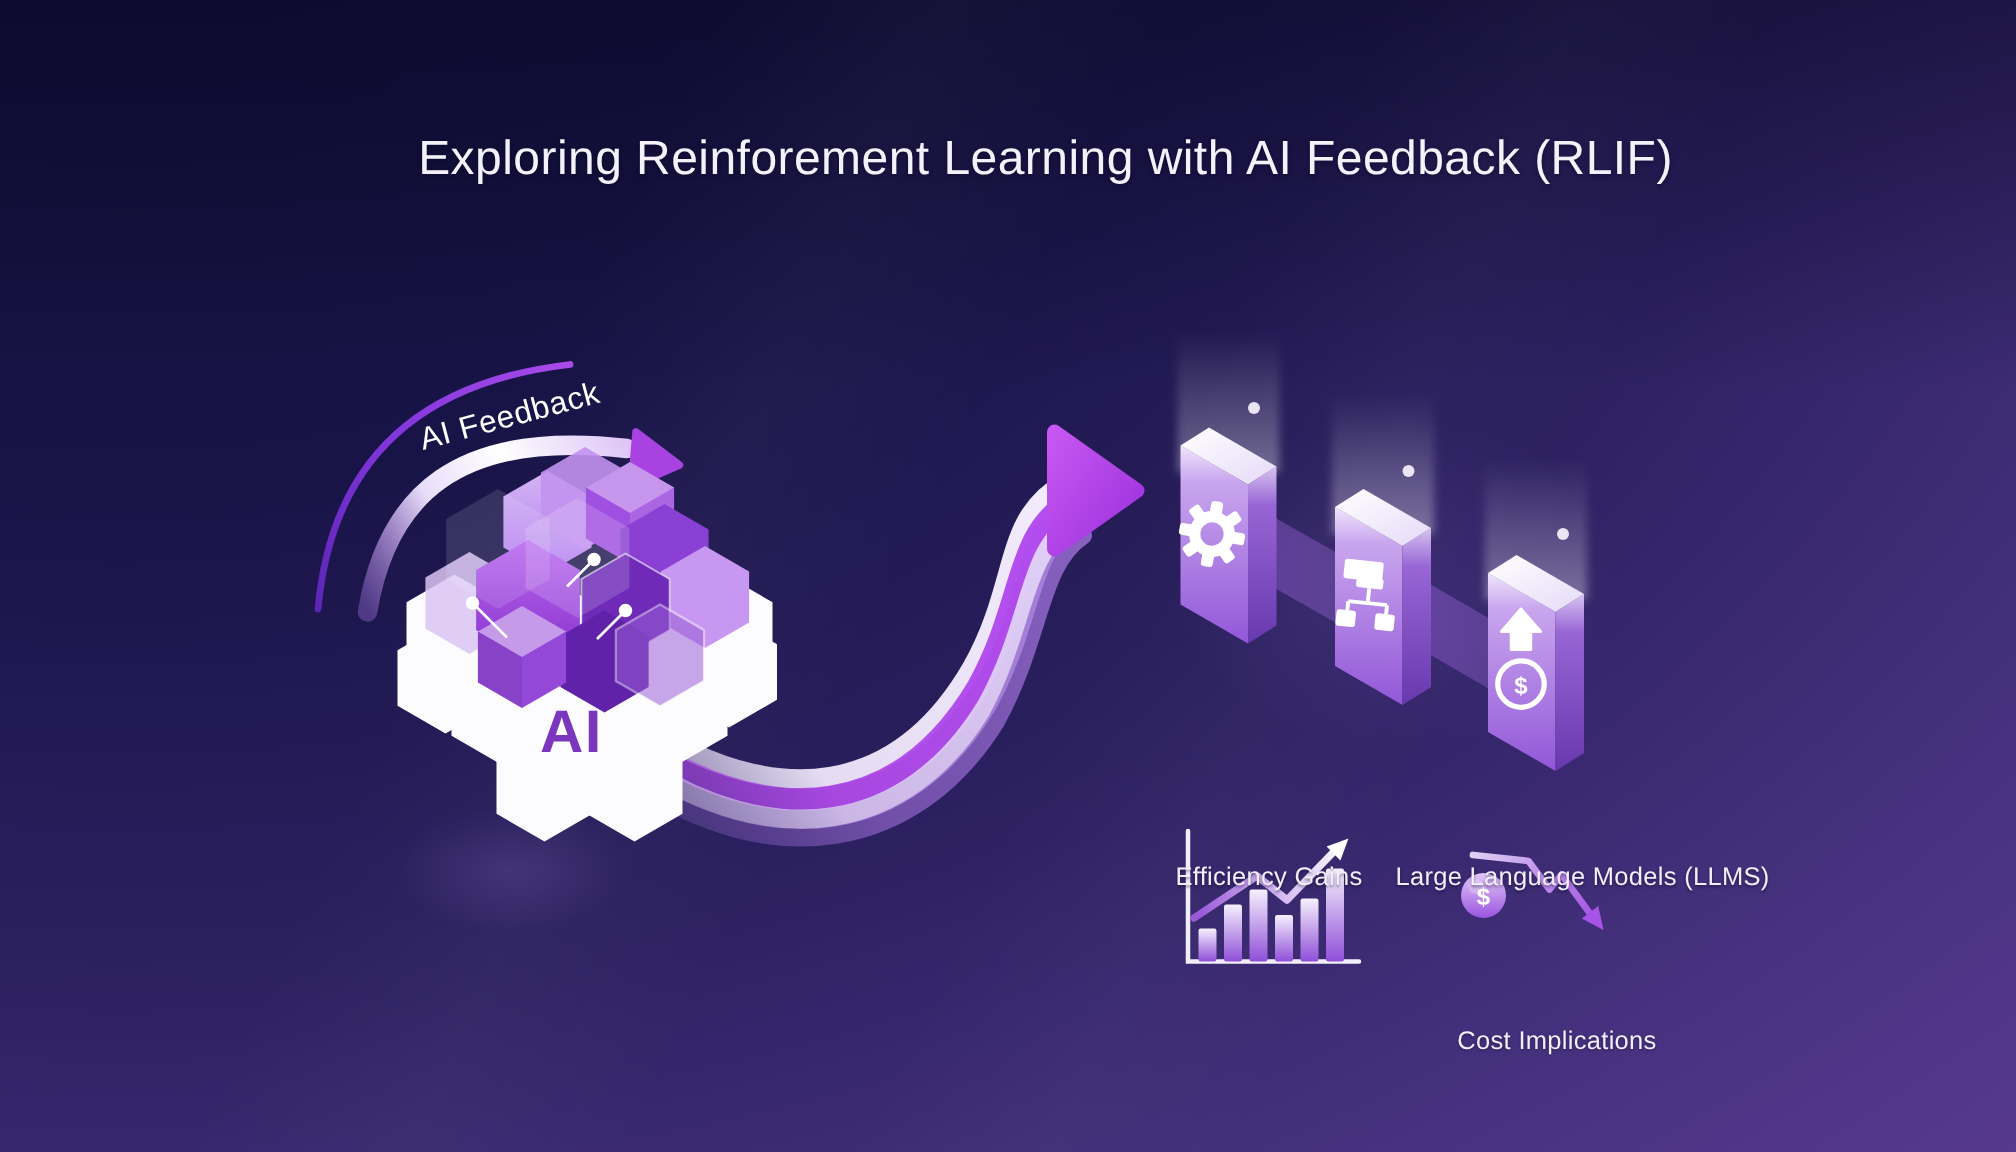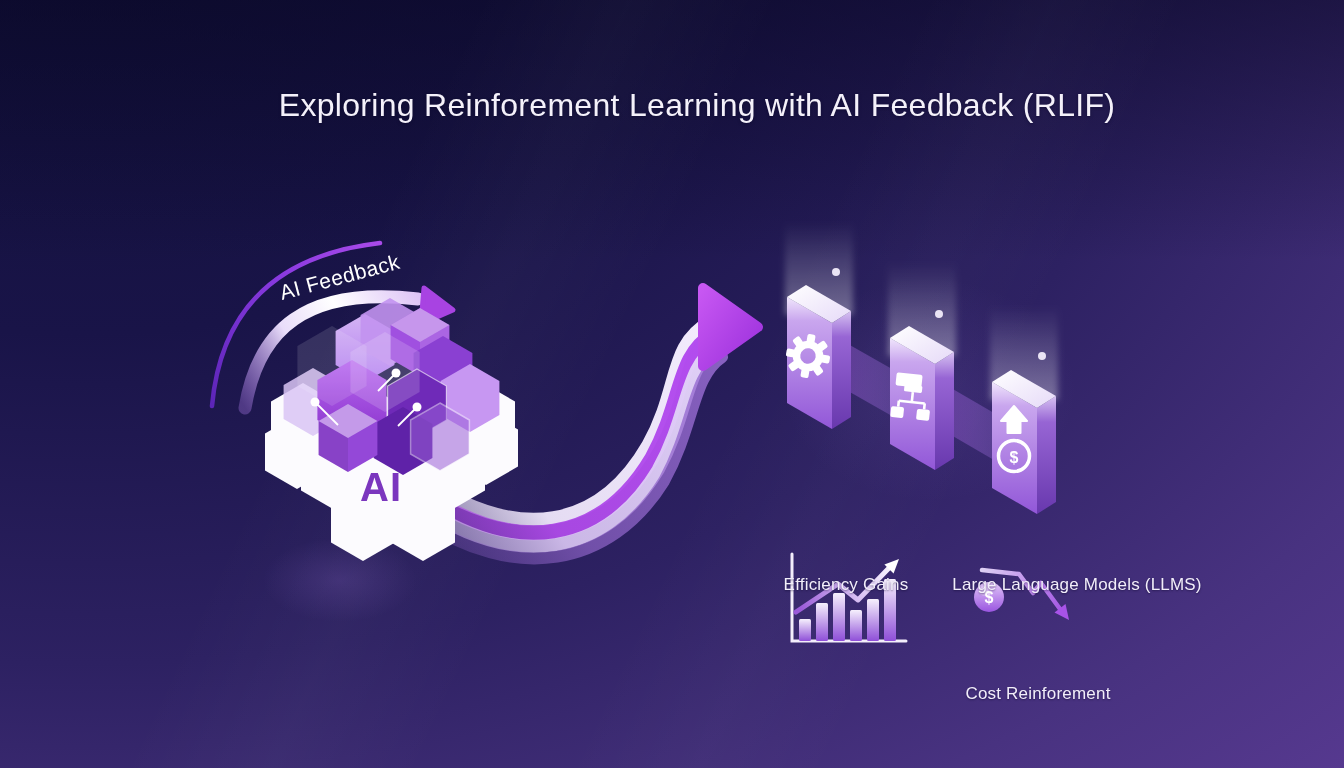--- a/index.html
+++ b/index.html
@@ -23,21 +23,21 @@
     background:radial-gradient(50% 50% at 50% 50%, rgba(160,120,230,0.12), rgba(160,120,230,0) 70%);
     pointer-events:none;}
   .page-title{
     position:absolute;left:0;top:82px;width:100%;text-align:center;
     color:#f4f1fa;font-size:32px;font-weight:500;letter-spacing:0.3px;margin:5px;
     text-shadow:0 1px 3px rgba(10,5,40,0.5);padding-left:20px;}
   .scene{position:absolute;left:0;top:0;}
   .caption{position:absolute;color:#f2eefa;font-size:17px;letter-spacing:0.2px;
     text-align:center;text-shadow:0 1px 2px rgba(15,8,45,0.5);margin-top:48px;}
   .caption-efficiency{left:766px;top:527px;width:160px;}
-  .caption-llms{left:946px;top:527px;width:262px;}
+  .caption-llms{left:924px;top:527px;width:262px;}
   .caption-cost{left:948px;top:636px;width:180px;}
 </style>
 </head>
 <body>
 
 <div class="canvas">
   <div class="vignette-top"></div>
   <div class="streaks"></div>
   <div class="soft-blob"></div>
   <div class="pillar-glow"></div>
@@ -290,14 +290,14 @@
       </g>
       <g>
         <polyline points="982,570 1019,574 1033,593 1041,583 1060,609" fill="none" stroke="url(#declG)" stroke-width="4.5" stroke-linecap="round" stroke-linejoin="round"></polyline>
         <polygon points="1069,620 1065.5,604 1054.5,612.4" fill="#a853e8"></polygon>
       </g>
     </g>
   </svg>
 
   <div class="caption caption-efficiency">Efficiency Gains</div>
   <div class="caption caption-llms">Large Language Models (LLMS)</div>
-  <div class="caption caption-cost">Cost Reinforement</div>
+  <div class="caption caption-cost">Cost Implications</div>
 </div>
 
 </body></html>

